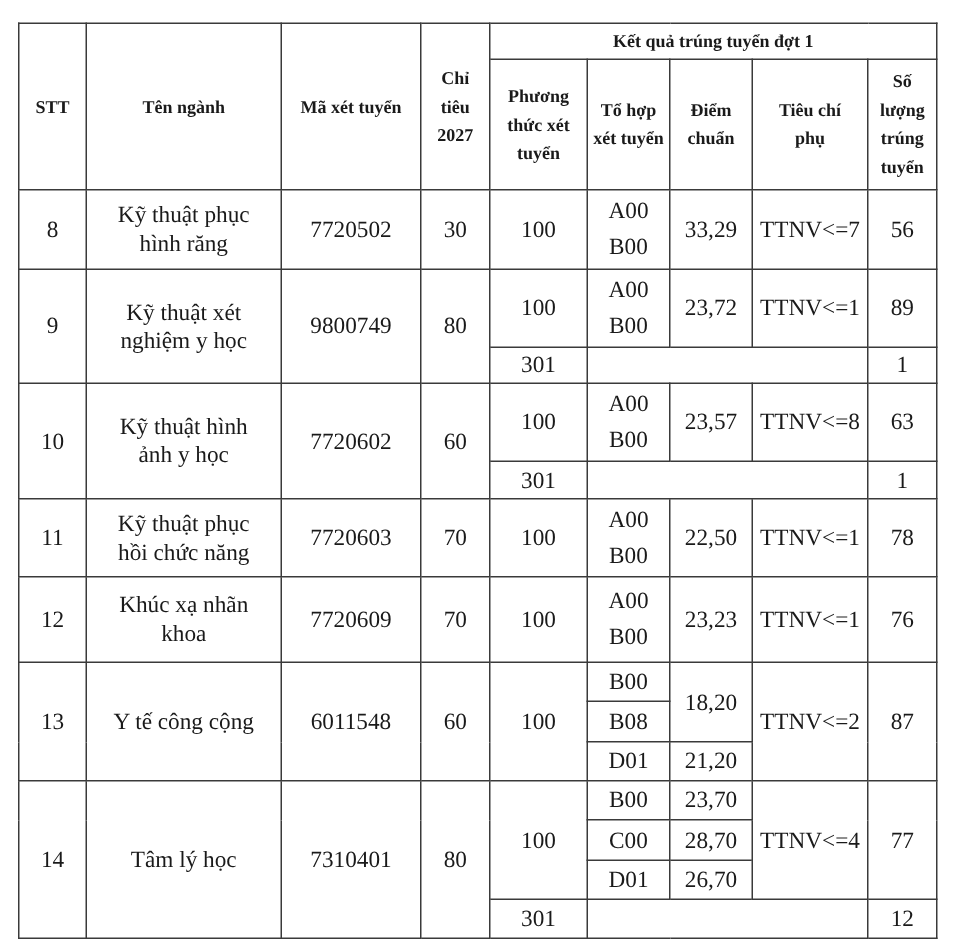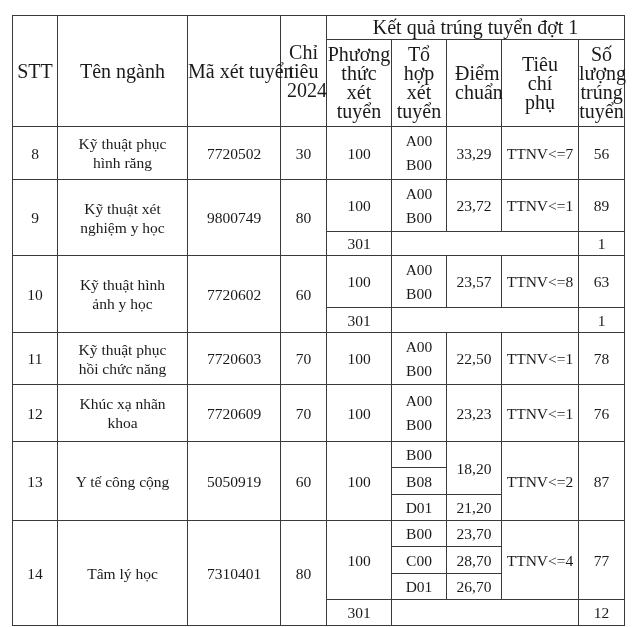--- a/index.html
+++ b/index.html
@@ -2,21 +2,21 @@
 <html><head>
 <meta charset="utf-8">
 <style>
   html, body { margin: 0; padding: 0; background: #ffffff; }
   body { width: 636px; height: 627px; position: relative; overflow: hidden;
          font-family: "Liberation Serif", "DejaVu Serif", serif; color: #1a1a1a; }
   .wrap { position: absolute; left: 12px; top: 15px; }
   table { border-collapse: collapse; table-layout: fixed; width: 613px; }
   td, th { border: 1.5px solid #3a3a3a; text-align: center; vertical-align: middle;
            padding: 0; font-size: 15.5px; line-height: 19px; }
-  th { font-weight: normal; font-size: 20px; line-height: 19px; margin-left: 24px; }
+  th { font-weight: bold; font-size: 12px; line-height: 19px; margin-left: 24px; }
   th.group { height: 23px; }
   .c-stt { width: 45px; } .c-ten { width: 130px; } .c-ma { width: 93px; }
   .c-ct { width: 46px; } .c-pt { width: 65px; } .c-th { width: 55px; }
   .c-dc { width: 55px; } .c-tc { width: 77px; } .c-sl { width: 46px; }
   .stack { line-height: 24px; }
   .r1 { height: 53px; } .r2 { height: 52px; } .rsub { height: 24px; }
   .rsmall { height: 25px; }
 </style>
 </head>
 <body>
@@ -32,21 +32,21 @@
         <col class="c-th">
         <col class="c-dc">
         <col class="c-tc">
         <col class="c-sl">
   </colgroup>
   <thead>
     <tr>
       <th rowspan="2">STT</th>
       <th rowspan="2">Tên ngành</th>
       <th rowspan="2" style="white-space:nowrap;">Mã xét tuyển</th>
-      <th rowspan="2" style="padding:0 6px;">Chỉ tiêu 2024</th>
+      <th rowspan="2" style="padding:0 6px;">Chỉ tiêu 2027</th>
       <th colspan="5" class="group">Kết quả trúng tuyển đợt 1</th>
     </tr>
     <tr style="height:87px;">
       <th>Phương thức xét tuyển</th>
       <th style="padding:0 2px;">Tổ hợp xét tuyển</th>
       <th style="padding:0 8px;">Điểm chuẩn</th>
       <th style="padding:0 10px;">Tiêu chí phụ</th>
       <th>Số lượng trúng tuyển</th>
     </tr>
   </thead>
@@ -133,21 +133,21 @@
             <div>B00</div>
           </td>
       <td>23,23</td>
       <td>TTNV&lt;=1</td>
       <td>76</td>
     </tr>
 
     <tr style="height:26px;">
       <td rowspan="3">13</td>
       <td rowspan="3">Y tế công cộng</td>
-      <td rowspan="3">5050919</td>
+      <td rowspan="3">6011548</td>
       <td rowspan="3">60</td>
       <td rowspan="3">100</td>
       <td>B00</td>
       <td rowspan="2">18,20</td>
       <td rowspan="3">TTNV&lt;=2</td>
       <td rowspan="3">87</td>
     </tr>
     <tr style="height:27px;">
       <td>B08</td>
     </tr>

